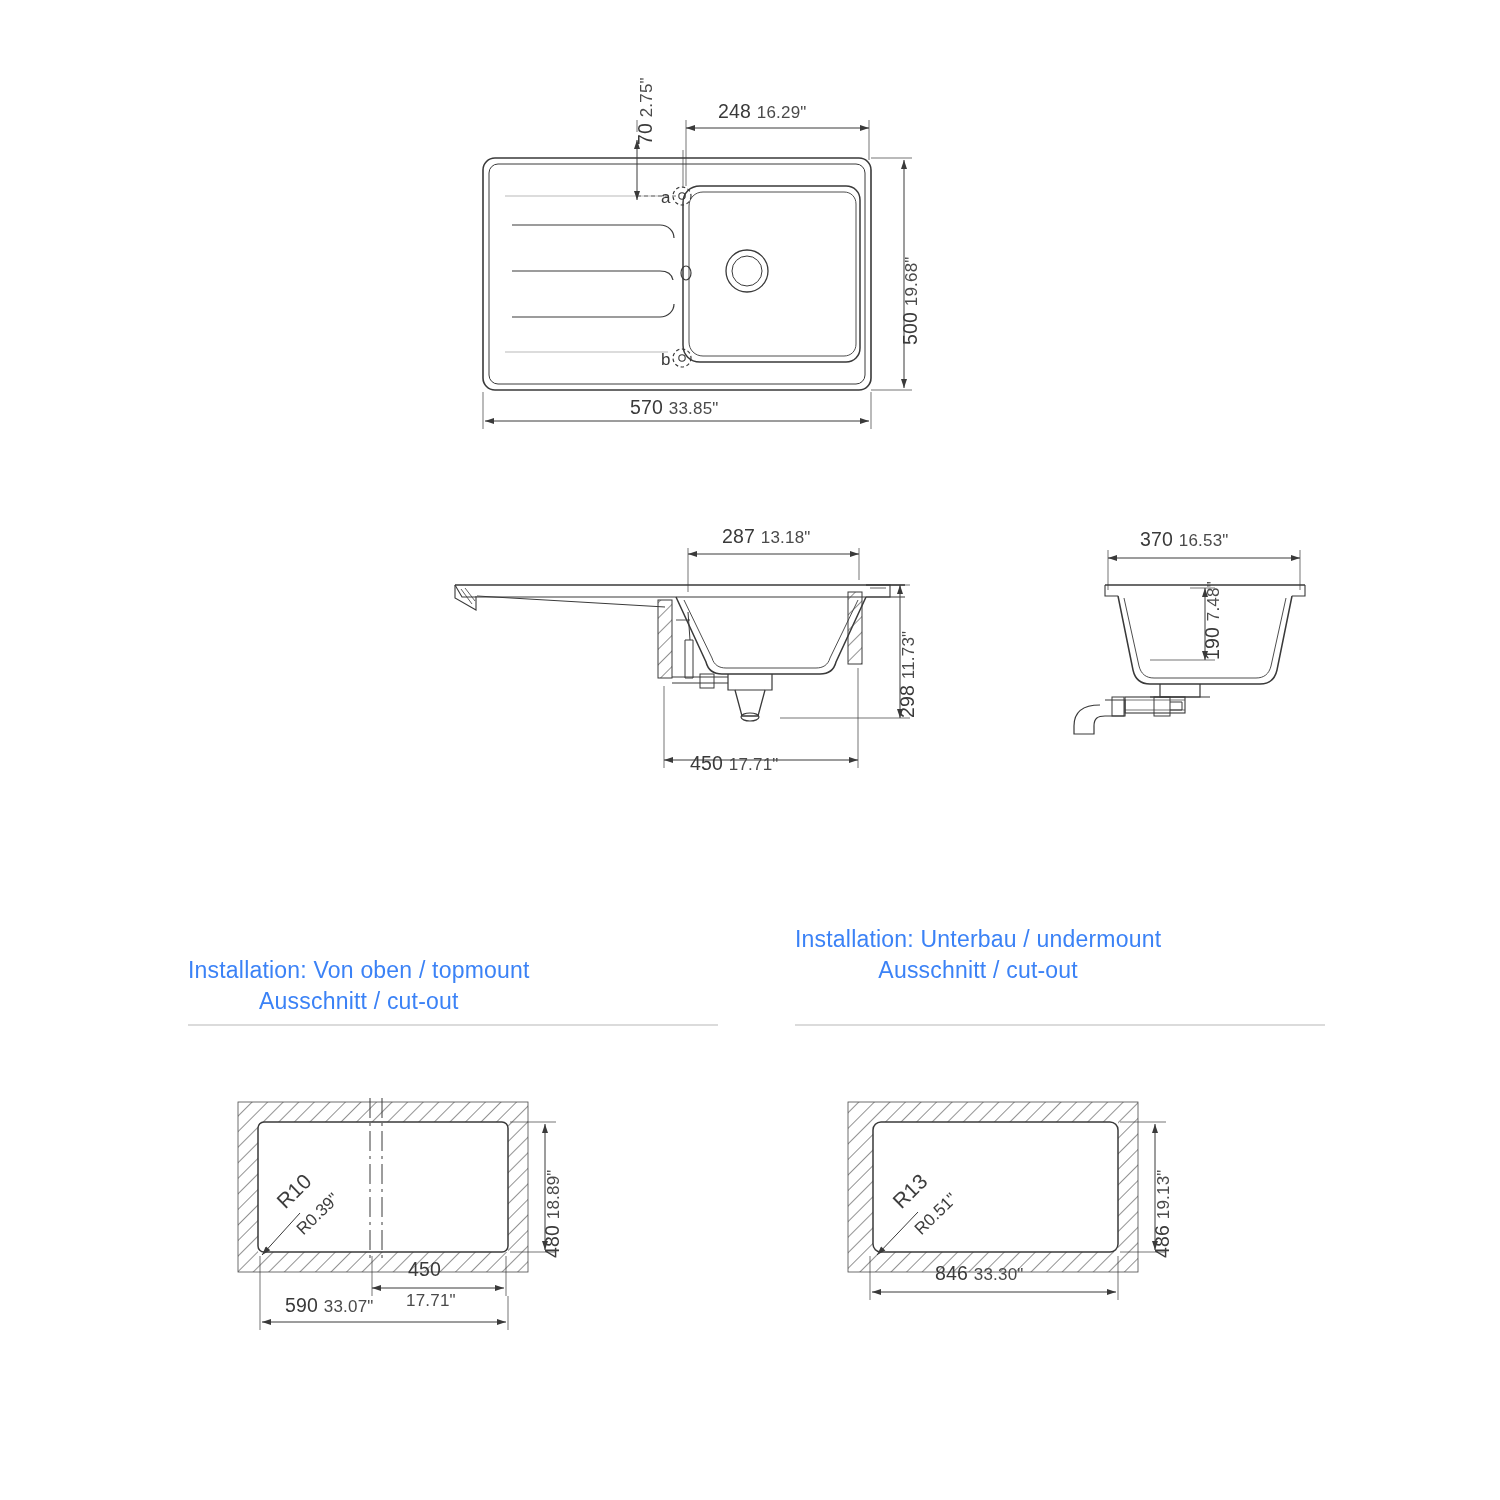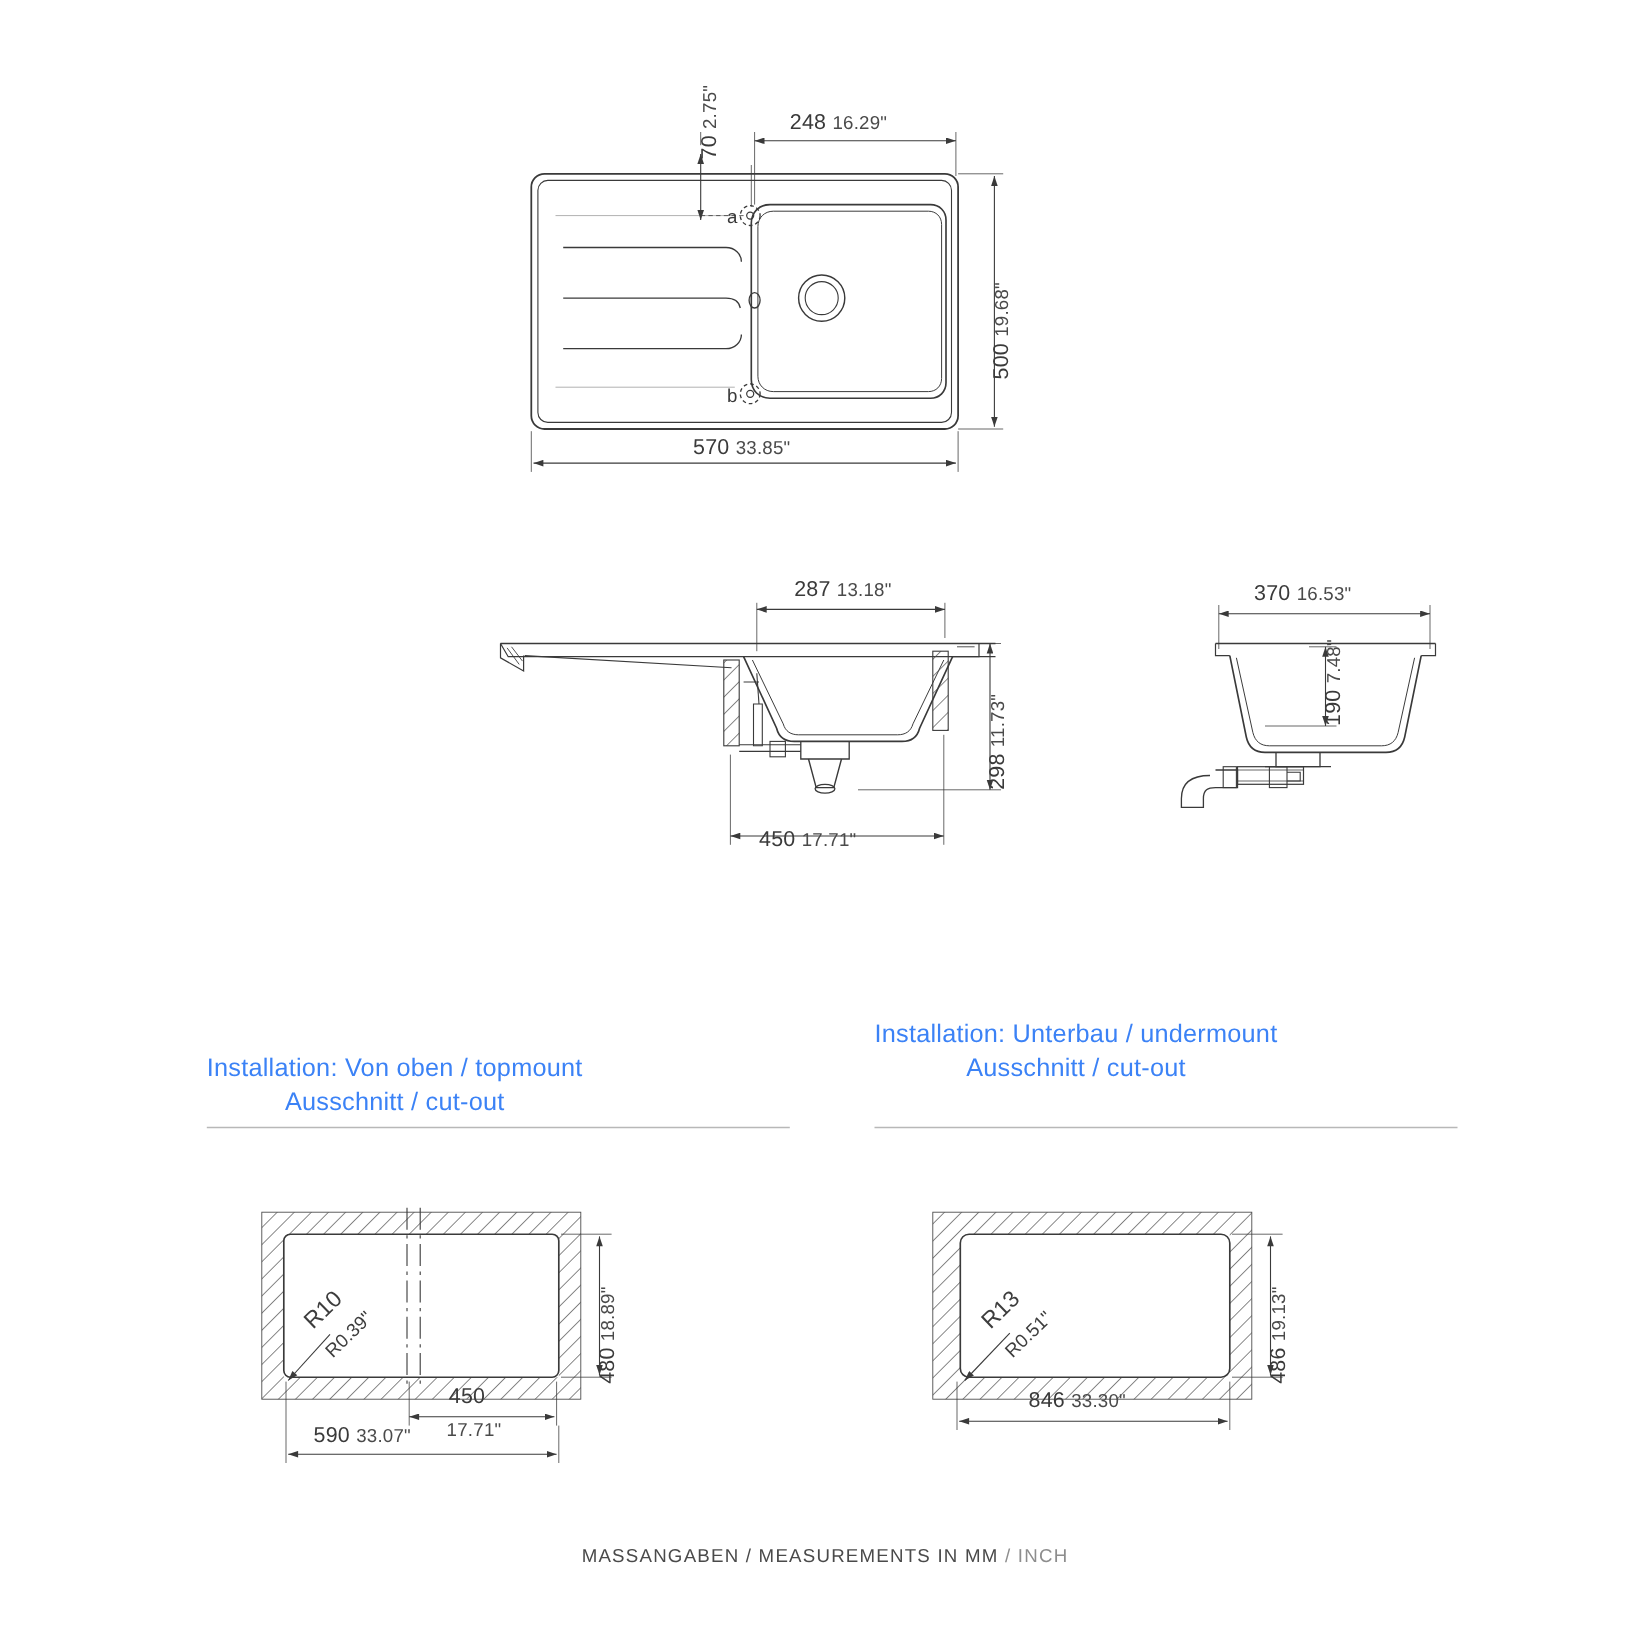--- a/index.html
+++ b/index.html
@@ -299,15 +299,14 @@
 
   <div class="dim-txt" style="left:285px; top:1294px;"><span>590</span> <span class="inch">33.07"</span></div>
 
   <div class="radius-lbl" style="left:888px; top:1196px; transform:rotate(-44deg); transform-origin:0 0;"><span>R13</span></div>
   <div class="radius-lbl" style="left:908px; top:1222px; transform:rotate(-44deg); transform-origin:0 0;"><span class="small">R0.51"</span></div>
 
   <div class="dim-txt rot-90" style="left:1151px; top:1258px;"><span>486</span> <span class="inch">19.13"</span></div>
 
   <div class="dim-txt" style="left:935px; top:1262px;"><span>846</span> <span class="inch">33.30"</span></div>
 
-  <div class="footer" style="top:1405px;"><span>MASSANGABEN / MEASUREMENTS IN MM</span><span class="grey"> / INCH</span></div>
 
 </div>
 
 </body></html>

